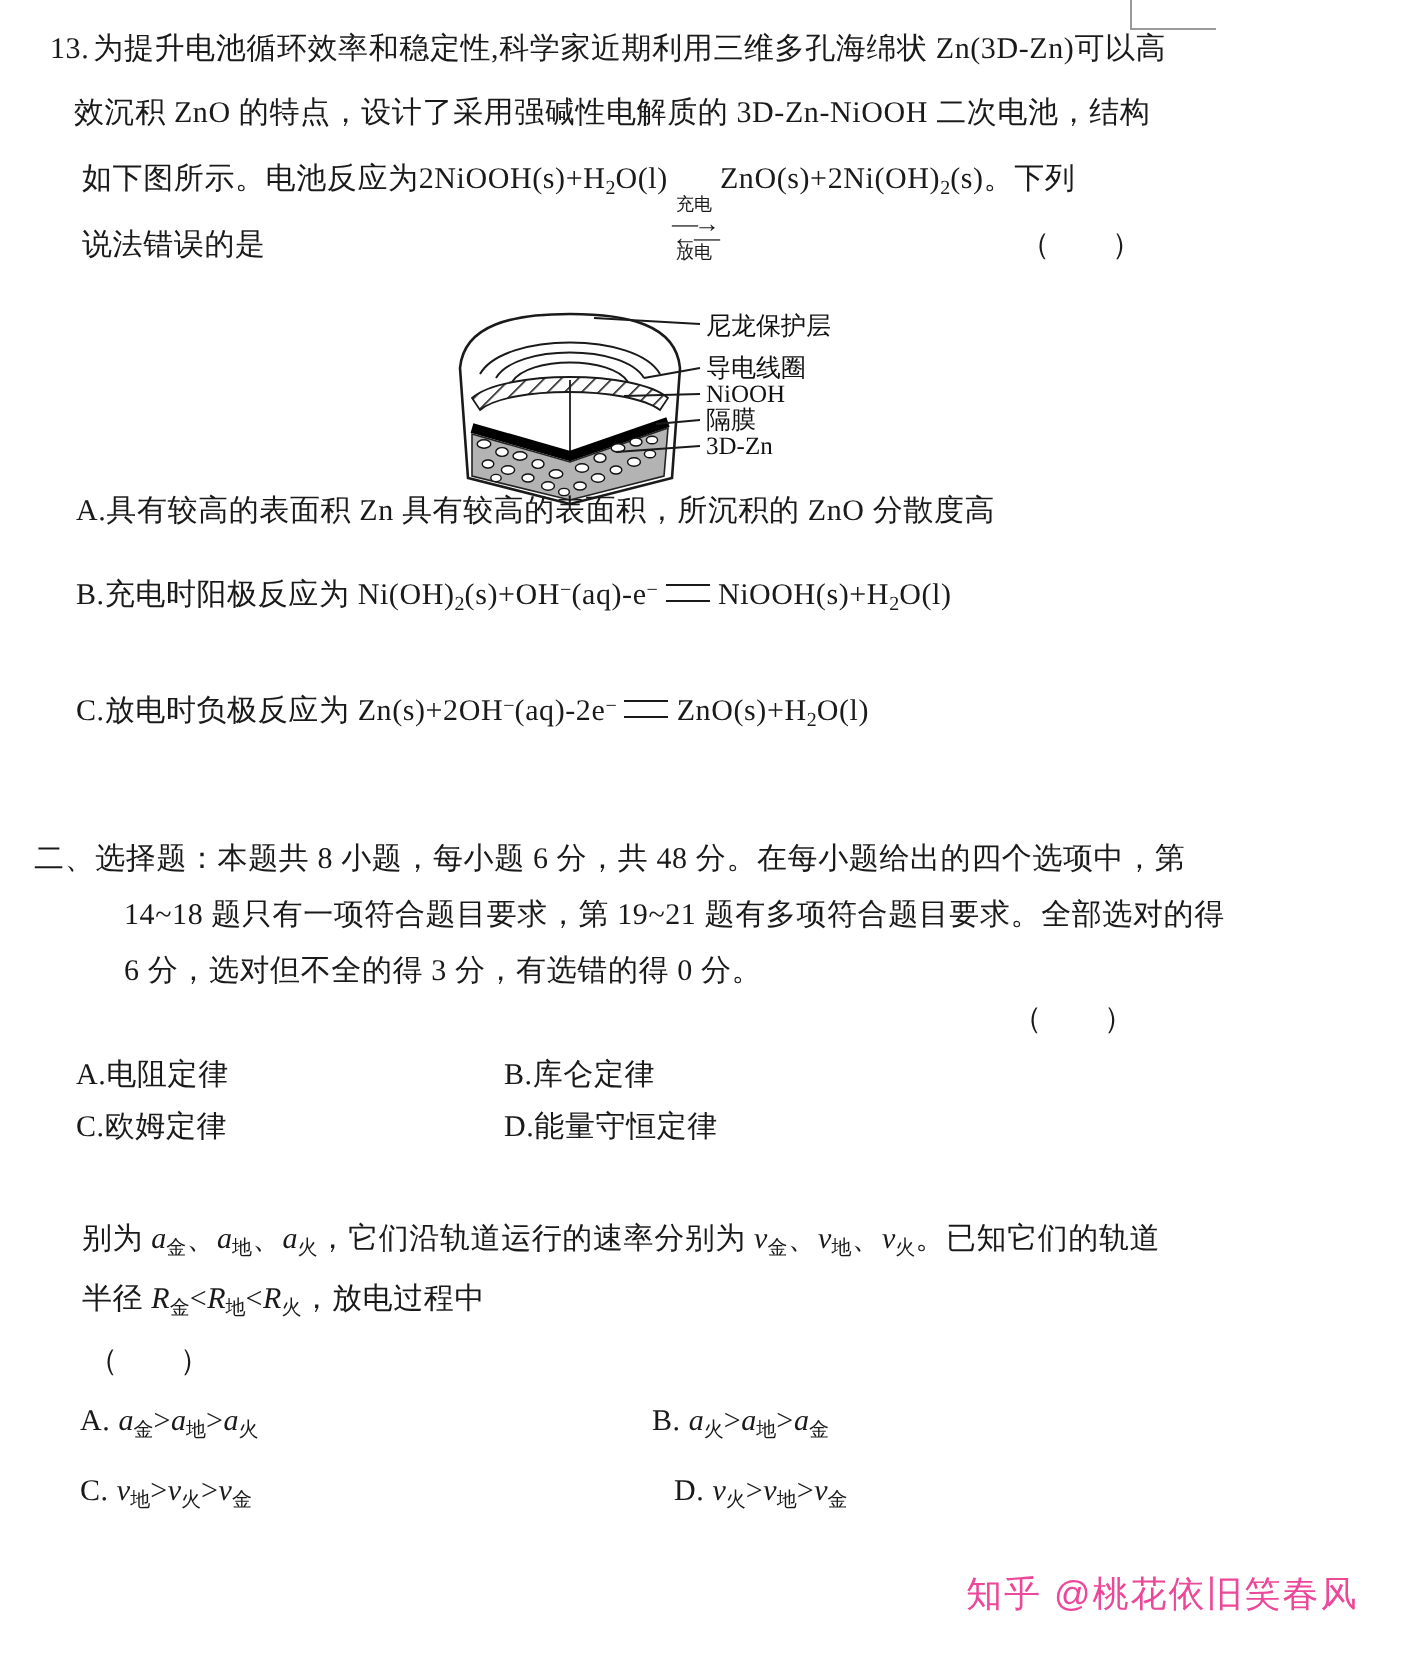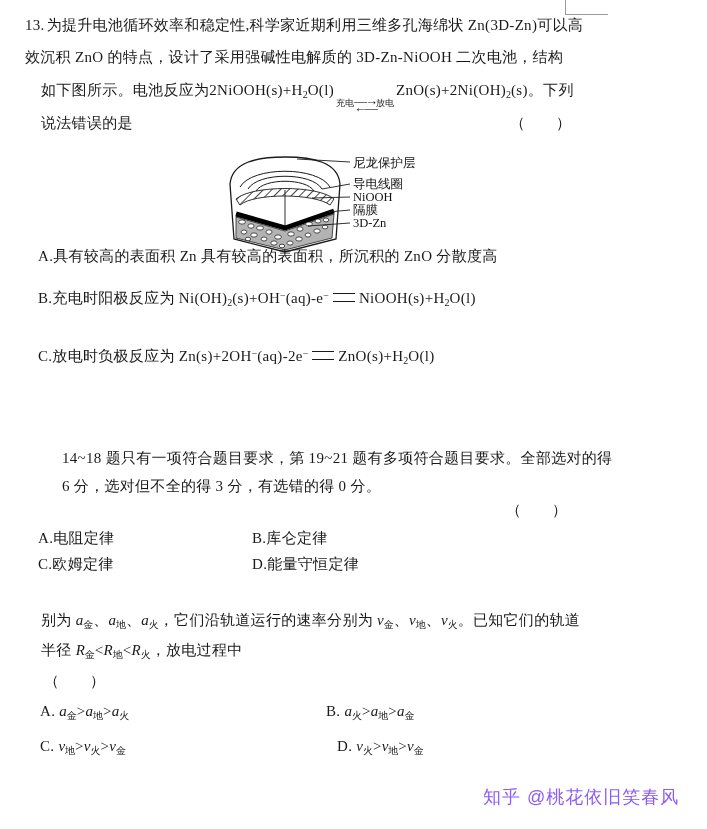--- a/index.html
+++ b/index.html
@@ -8,45 +8,45 @@
     font-family:"Liberation Serif","DejaVu Serif",serif;
     color:#1a1a1a;-webkit-font-smoothing:none;
   }
   #page{position:relative;width:707px;height:829px;overflow:hidden;background:#fff;}
   .line{position:absolute;white-space:nowrap;font-size:15px;line-height:20px;letter-spacing:0.3px;}
   .num{margin-right:2px;}
   .sb{font-size:10px;vertical-align:-3px;letter-spacing:0;}
   .sp{font-size:10px;vertical-align:4px;letter-spacing:0;}
   .it{font-style:italic;letter-spacing:0;}
   
-  .rev{display:inline-flex;flex-direction:row;align-items:center;vertical-align:-11px;margin:0 2px;line-height:1;}
+  .rev{display:inline-flex;flex-direction:column;align-items:center;vertical-align:-11px;margin:0 2px;line-height:1;}
   .rev .sm{font-size:9px;line-height:1.1;letter-spacing:0;}
   .arrs{display:flex;flex-direction:column;font-size:13px;line-height:0.55;letter-spacing:-2px;}
   
   .deq{display:inline-block;width:22px;height:7px;border-top:1.4px solid #1a1a1a;border-bottom:1.4px solid #1a1a1a;vertical-align:1px;margin:0 4px;}
   
   .corner{position:absolute;left:565px;top:0;width:42px;height:14px;border-left:1px solid #9a9a9a;border-bottom:1px solid #9a9a9a;}
   .watermark{
     position:absolute;left:483px;top:785px;font-size:18px;letter-spacing:1px;
-    color:#8b5cf6;text-shadow:1px 1px 0 #ffffff;
+    color:#ec4899;text-shadow:1px 1px 0 #ffffff;
     font-family:"Liberation Sans","DejaVu Sans",sans-serif;
   }
   .fig{position:absolute;left:222px;top:142px;width:250px;height:101px;margin-top:12px;}
   .fig svg{display:block;}
   .fig text{font-size:12.5px;font-family:"Liberation Serif","DejaVu Serif",serif;fill:#111;}
 </style>
 </head>
 <body>
 
 <div id="page">
 
   <div class="corner"></div>
 
   <div class="line" style="top:15px;left:25px"><span class="num">13.</span><span>为提升电池循环效率和稳定性,科学家近期利用三维多孔海绵状 Zn(3D-Zn)可以高</span></div>
-  <div class="line" style="top:47px;left:25px"><span>效沉积 ZnO 的特点，设计了采用强碱性电解质的 3D-Zn-NiOOH 二次电池，结构</span></div>
+  <div class="line" style="top:47px;left:37px"><span>效沉积 ZnO 的特点，设计了采用强碱性电解质的 3D-Zn-NiOOH 二次电池，结构</span></div>
 
   <div class="line" style="top:80px;left:41px"><span>如下图所示。电池反应为</span><span><span>2NiOOH(s)+H</span><span class="sb">2</span><span>O(l)</span></span><span class="rev">
         <span class="sm">充电</span>
         <span class="arrs">
           <span>—→</span>
           <span>←—</span>
         </span>
         <span class="sm">放电</span>
       </span><span><span>ZnO(s)+2Ni(OH)</span><span class="sb">2</span><span>(s)。下列</span></span></div>
 
@@ -111,20 +111,21 @@
       <text x="131" y="47">NiOOH</text>
       <text x="131" y="60">隔膜</text>
       <text x="131" y="73">3D-Zn</text>
     </svg>
   </div>
 
   <div class="line" style="top:246px;left:38px">A.具有较高的表面积 Zn 具有较高的表面积，所沉积的 ZnO 分散度高</div>
   <div class="line" style="top:286px;left:38px"><span>B.充电时阳极反应为 </span><span><span>Ni(OH)</span><span class="sb">2</span><span>(s)+OH</span><span class="sp">−</span><span>(aq)-e</span><span class="sp">−</span></span><span class="deq"></span><span><span>NiOOH(s)+H</span><span class="sb">2</span><span>O(l)</span></span></div>
   <div class="line" style="top:344px;left:38px"><span>C.放电时负极反应为 </span><span><span>Zn(s)+2OH</span><span class="sp">−</span><span>(aq)-2e</span><span class="sp">−</span></span><span class="deq"></span><span><span>ZnO(s)+H</span><span class="sb">2</span><span>O(l)</span></span></div>
 
+  <div class="line" style="top:420px;left:17px">二、选择题：本题共 8 小题，每小题 6 分，共 48 分。在每小题给出的四个选项中，第</div>
   <div class="line" style="top:448px;left:62px">14~18 题只有一项符合题目要求，第 19~21 题有多项符合题目要求。全部选对的得</div>
   <div class="line" style="top:476px;left:62px">6 分，选对但不全的得 3 分，有选错的得 0 分。</div>
 
   <div class="line" style="top:500px;left:506px">（　　）</div>
   <div class="line" style="top:528px;left:38px">A.电阻定律</div>
   <div class="line" style="top:528px;left:252px">B.库仑定律</div>
   <div class="line" style="top:554px;left:38px">C.欧姆定律</div>
   <div class="line" style="top:554px;left:252px">D.能量守恒定律</div>
 
   <div class="line" style="top:610px;left:41px"><span>别为 </span><span class="it">a</span><span class="sb">金</span><span>、</span><span class="it">a</span><span class="sb">地</span><span>、</span><span class="it">a</span><span class="sb">火</span><span>，它们沿轨道运行的速率分别为 </span><span class="it">v</span><span class="sb">金</span><span>、</span><span class="it">v</span><span class="sb">地</span><span>、</span><span class="it">v</span><span class="sb">火</span><span>。已知它们的轨道</span></div>

